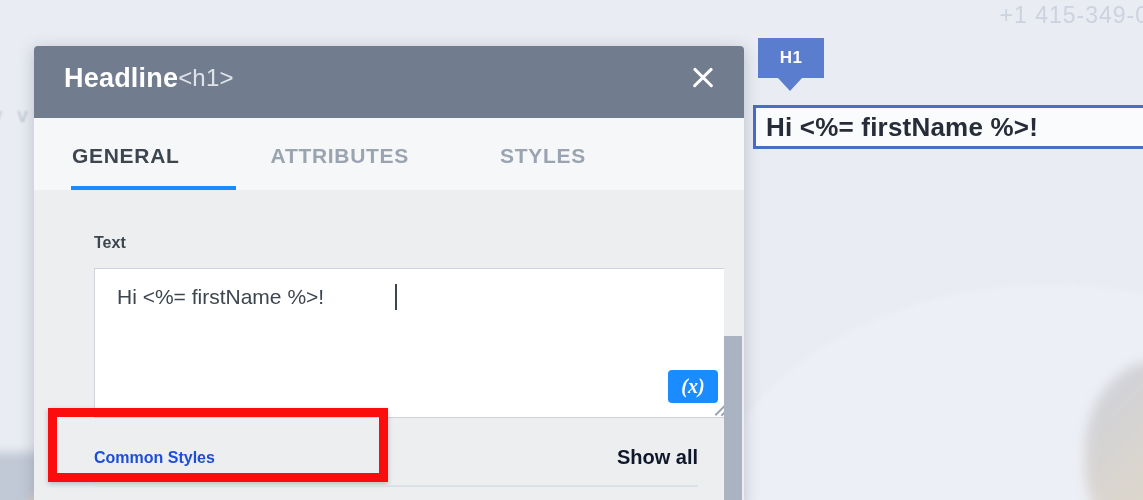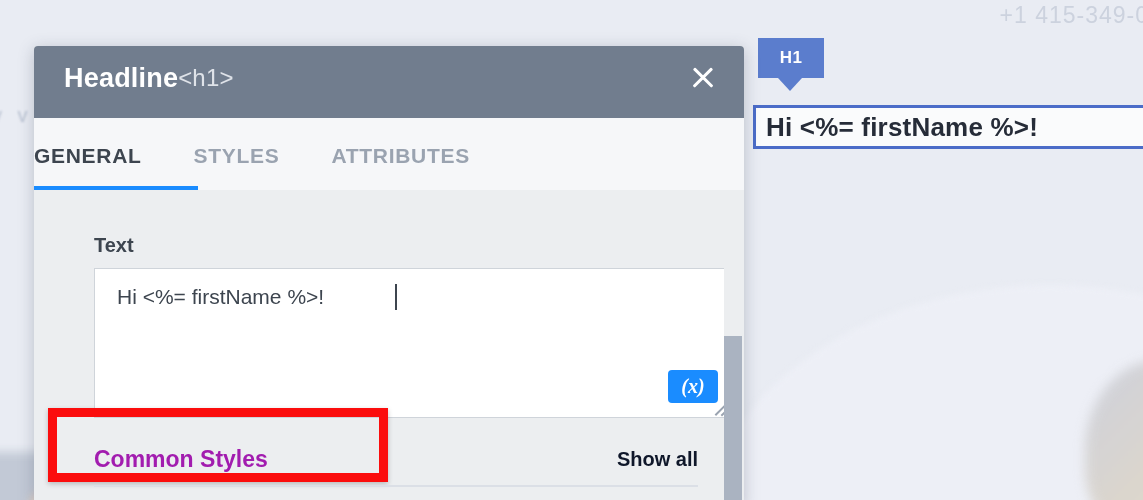--- a/index.html
+++ b/index.html
@@ -139,21 +139,23 @@
     left:4px; top:15px; width:26px; height:3.4px;
     background:#fff; border-radius:1px;
   }
   #panel-close:before { transform:rotate(45deg); }
   #panel-close:after  { transform:rotate(-45deg); }
 
   #tabstrip {
     height:72px;
     background:#f6f7f9;
     display:flex; align-items:flex-end;
+    padding-left:38px;
     position:relative;
+    gap:39px;
   }
   .tab {
     font-size:21px; font-weight:bold; letter-spacing:.7px;
     color:#9aa3b0;
     padding-bottom:22px;
     margin-right:52px;
     cursor:pointer;
     position:relative;
   }
   .tab.active { color:#3d454f; }
@@ -167,21 +169,21 @@
 
   #panel-body {
     position:relative;
     height:316px;
     background:#eceef0;
     padding:0 0 0 0;
   }
 
   #text-label {
     position:absolute; left:60px; top:44px;
-    font-size:20px; font-weight:bold; color:#3d454f;
+    font-size:16px; font-weight:bold; color:#3d454f;
   }
 
   #text-area {
     position:absolute;
     left:60px; top:78px;
     width:636px; height:150px;
     background:#ffffff;
     border:1px solid #cfd4da;
   }
   #text-area-value {
@@ -235,21 +237,21 @@
     box-shadow:0 2px 5px rgba(0,0,0,.22);
     pointer-events:none;
   }
 
   #common-styles-row {
     position:absolute;
     left:60px; right:46px; top:256px;
     display:flex; align-items:center; justify-content:space-between;
   }
   #common-styles-label {
-    font-size:23px; font-weight:bold; color:#a21caf;
+    font-size:16px; font-weight:bold; color:#1d4ed8;
   }
   #show-all-link {
     font-size:20px; font-weight:bold; color:#0f172a; cursor:pointer;
   }
   #section-divider {
     position:absolute;
     left:60px; right:46px; top:295px;
     height:2px; background:#dbdfe6;
   }
 
@@ -295,24 +297,24 @@
     <span id="panel-title">Headline</span>
     <span id="panel-tagname">&lt;h1&gt;</span>
     <span id="panel-close"></span>
   </div>
 
   <div id="tabstrip">
     <div class="tab active">
       <span>GENERAL</span>
     </div>
     <div class="tab">
+      <span>ATTRIBUTES</span>
+    </div>
+    <div class="tab">
       <span>STYLES</span>
-    </div>
-    <div class="tab">
-      <span>ATTRIBUTES</span>
     </div>
   </div>
 
   <div id="panel-body">
 
     <div id="text-label">Text</div>
 
     <div id="text-area">
       <span id="text-area-value">Hi &lt;%= firstName %&gt;!</span>
       <span id="text-caret"></span>

